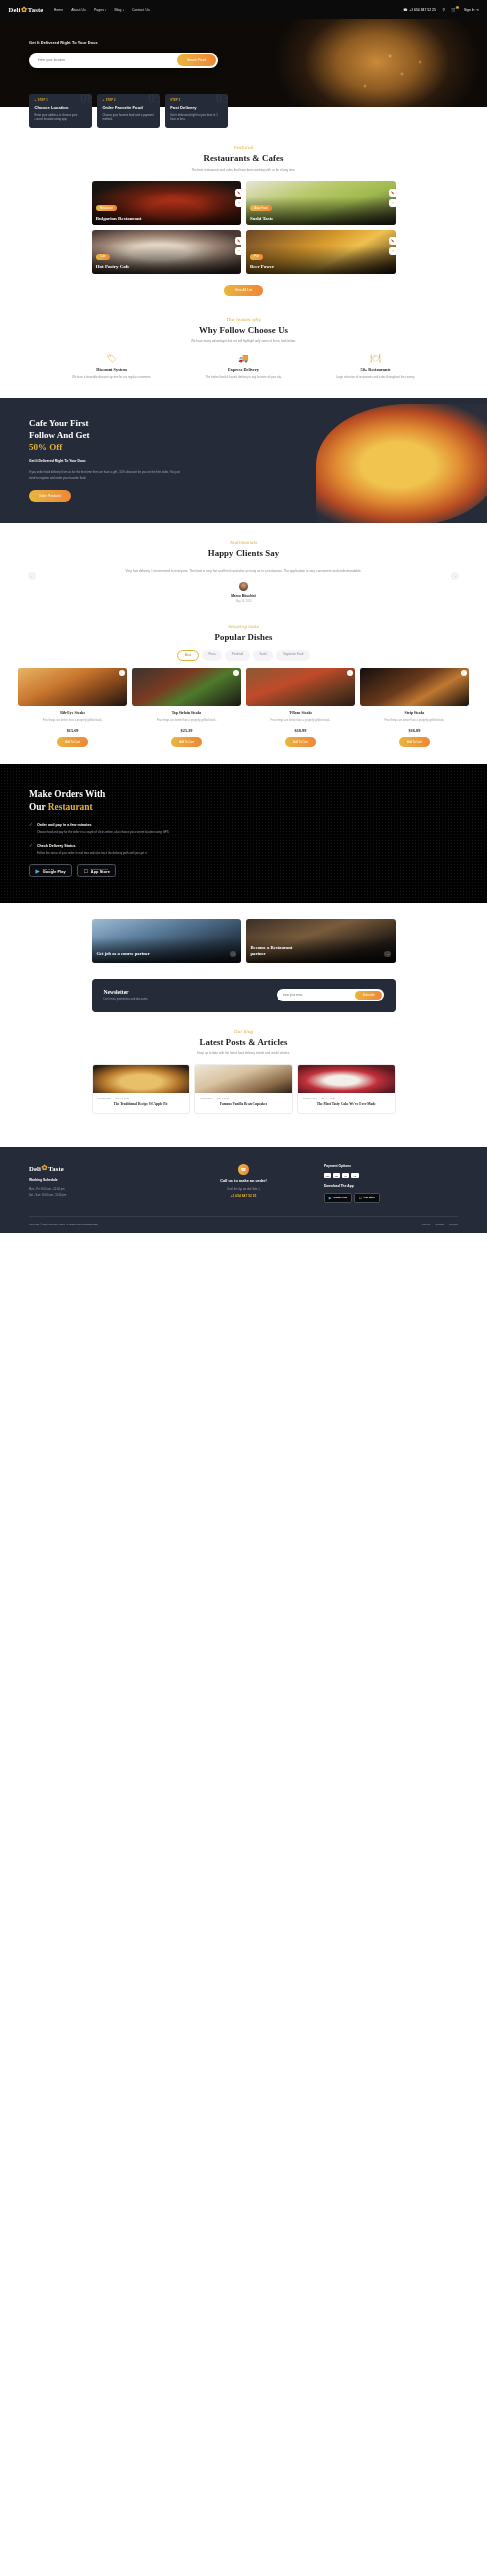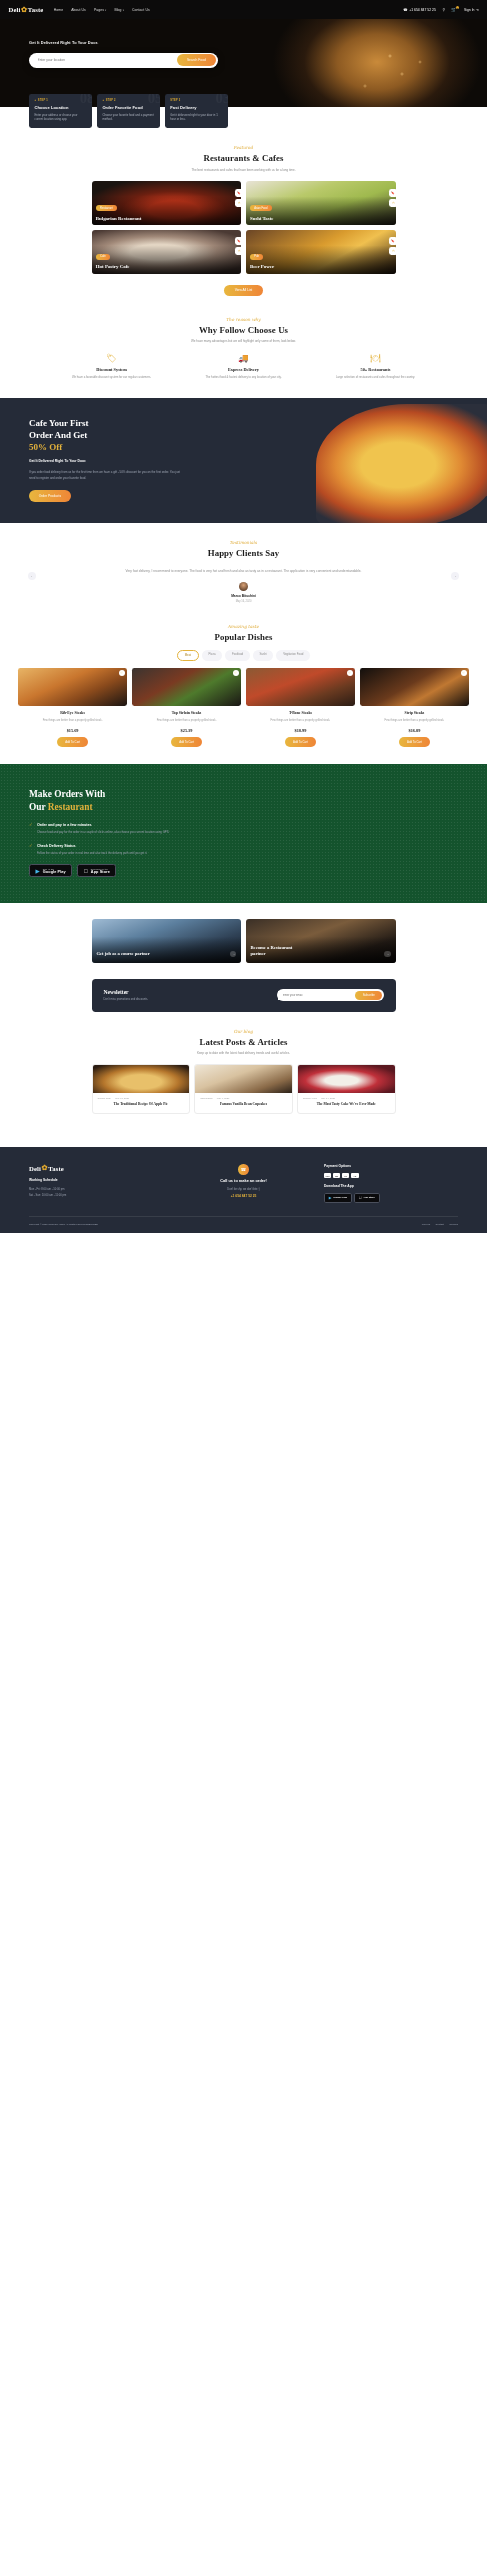--- a/index.html
+++ b/index.html
@@ -120,21 +120,21 @@
   .d1{background:linear-gradient(155deg,#e8b566 0%,#c9762e 40%,#8a4a1c 65%,#1b1512 100%);}
   .d2{background:linear-gradient(150deg,#3a3430 0%,#7a3a22 38%,#4e7a2c 60%,#1a1614 100%);}
   .d3{background:linear-gradient(160deg,#8a5a34 0%,#c04a2a 40%,#6a3a20 70%,#2a1c14 100%);}
   .d4{background:linear-gradient(150deg,#120f0d 0%,#6a3a1c 45%,#c07832 65%,#140f0c 100%);}
   .dcard h4 { font-family:"Liberation Serif",serif; font-weight:bold; font-size:3.8px; margin-top:4.9px; color:#1c1c1c;}
   .dcard p { font-size:2.7px; color:#9a9a9a; line-height:1.85; margin-top:3px;}
   .dprice { font-family:"Liberation Serif",serif; font-weight:bold; font-size:4.3px; margin-top:4.9px; color:#1c1c1c;}
   .dcard .btn-orange{ margin-top:4.9px; padding:3px 8px; font-size:2.8px;}
 
   
-  .appsec { background:#14532d; position:relative; overflow:hidden; padding:24px 0 25.6px 29px; }
+  .appsec { background:#000000; position:relative; overflow:hidden; padding:24px 0 25.6px 29px; }
   .worldmap { position:absolute; inset:0; opacity:.09;
     background-image:radial-gradient(circle, #ffffff 0.4px, transparent 0.4px);
     background-size:3px 3px; }
   .appsec h2 { font-family:"Liberation Serif",serif; font-weight:bold; color:#fff; font-size:9.4px; line-height:1.35; position:relative;}
   .appsec h2 .hl{color:#e3b23c;}
   .applist { margin-top:9.7px; position:relative; }
   .arow { display:flex; gap:4.3px; margin-bottom:8px; }
   .arow .chk { color:#d4a52e; font-size:4.3px; line-height:1;}
   .arow h5 { color:#fff; font-size:3.7px; }
   .arow p { color:#9aa1af; font-size:2.8px; line-height:1.95; margin-top:3px; width:155px;}
@@ -332,21 +332,21 @@
       <h4>50+ Restaurants</h4>
       <p>Large selection of restaurants and cafes throughout the country.</p>
     </div>
   </div>
 </div>
 
 <div class="promo">
   <div class="promo-pizza"></div>
   <h2>
     <span>Cafe Your First</span><br>
-    <span>Order And Get</span><br>
+    <span>Follow And Get</span><br>
     <span class="hl">50% Off</span>
   </h2>
   <div class="ps">Get It Delivered Right To Your Door.</div>
   <div class="pp">If you order food delivery from us for the first time then we have a gift - 50% discount for you on the first order. You just need to register and order your favorite food.</div>
   <button class="btn-orange">Order Products</button>
 </div>
 
 <div class="sec" style="position:relative;">
   <div class="eyebrow script">Testimonials</div>
   <h2>Happy Clients Say</h2>

